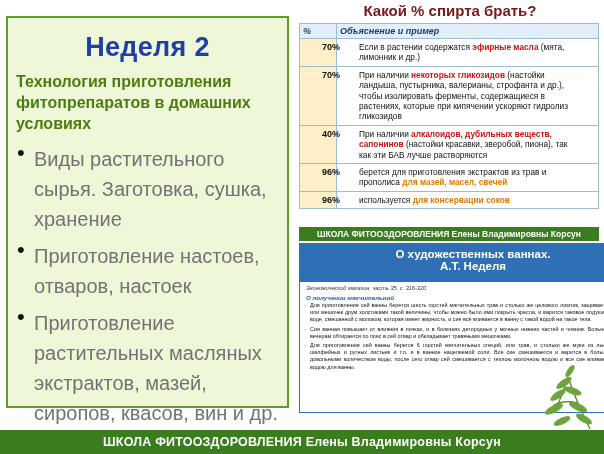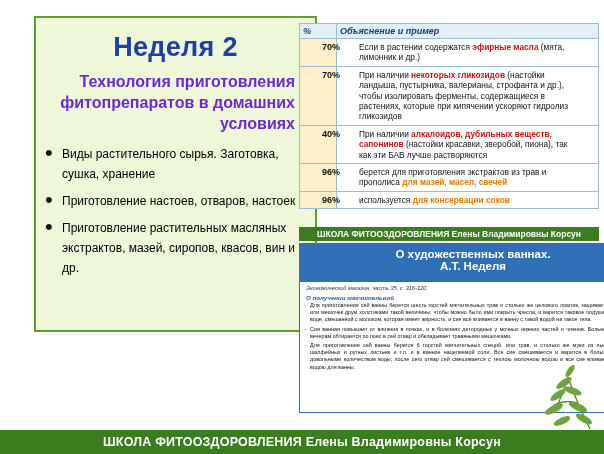--- a/index.html
+++ b/index.html
@@ -7,53 +7,52 @@
     width:604px;height:454px;
     background:#ffffff;
     font-family:"Liberation Sans", sans-serif;
     overflow:hidden;
     position:relative;
   }
   .slide{position:absolute;left:0;top:0;width:604px;height:454px;overflow:hidden;}
 
   
   .left-panel{
-    position:absolute;left:6px;top:16px;width:283px;height:316px;
+    position:absolute;left:6px;top:16px;width:283px;height:392px;
     background:#eef7d8;
     border:2px solid #5f9e2a;
     box-sizing:border-box;
-    margin-left:28px;
   }
   .title-main{
     color:#1f3fa8;
     font-size:27px;
     font-weight:bold;
     text-align:center;
     margin-top:14px;
     letter-spacing:0.3px;
   }
   .title-sub{
-    color:#6d28d9;
+    color:#4d7c0f;
     font-size:16px;
     font-weight:bold;
-    text-align:right;
+    text-align:left;
     line-height:21px;
     margin-top:8px;
-    padding:0 20px;
+    padding:0 8px;
   }
   .bullets{
     margin:10px 0 0 0;
     padding:0;
     list-style:none;
   }
   .bullets li{
     position:relative;
-    color:#000000;
-    font-size:12px;
-    line-height:20px;
+    color:#737373;
+    font-size:20px;
+    line-height:30px;
     padding:0 8px 0 26px;
     margin-bottom:7px;
   }
   .bullets li:before{
     content:"\2022";
     position:absolute;
     left:9px;
     top:-2px;
     font-size:22px;
     line-height:22px;
@@ -188,20 +187,21 @@
   <div class="left-panel">
     <div class="title-main">Неделя 2</div>
     <div class="title-sub">Технология приготовления фитопрепаратов в домашних условиях</div>
     <ul class="bullets">
       <li>Виды растительного сырья. Заготовка, сушка, хранение</li>
       <li>Приготовление настоев, отваров, настоек</li>
       <li>Приготовление растительных масляных экстрактов, мазей, сиропов, квасов, вин и др.</li>
     </ul>
   </div>
 
+  <div class="right-title">Какой % спирта брать?</div>
 
   <div class="tbl-wrap">
     <table class="pct">
       <thead>
         <tr>
           <th class="c0">%</th>
           <th>Объяснение и пример</th>
         </tr>
       </thead>
       <tbody id="tbody">

